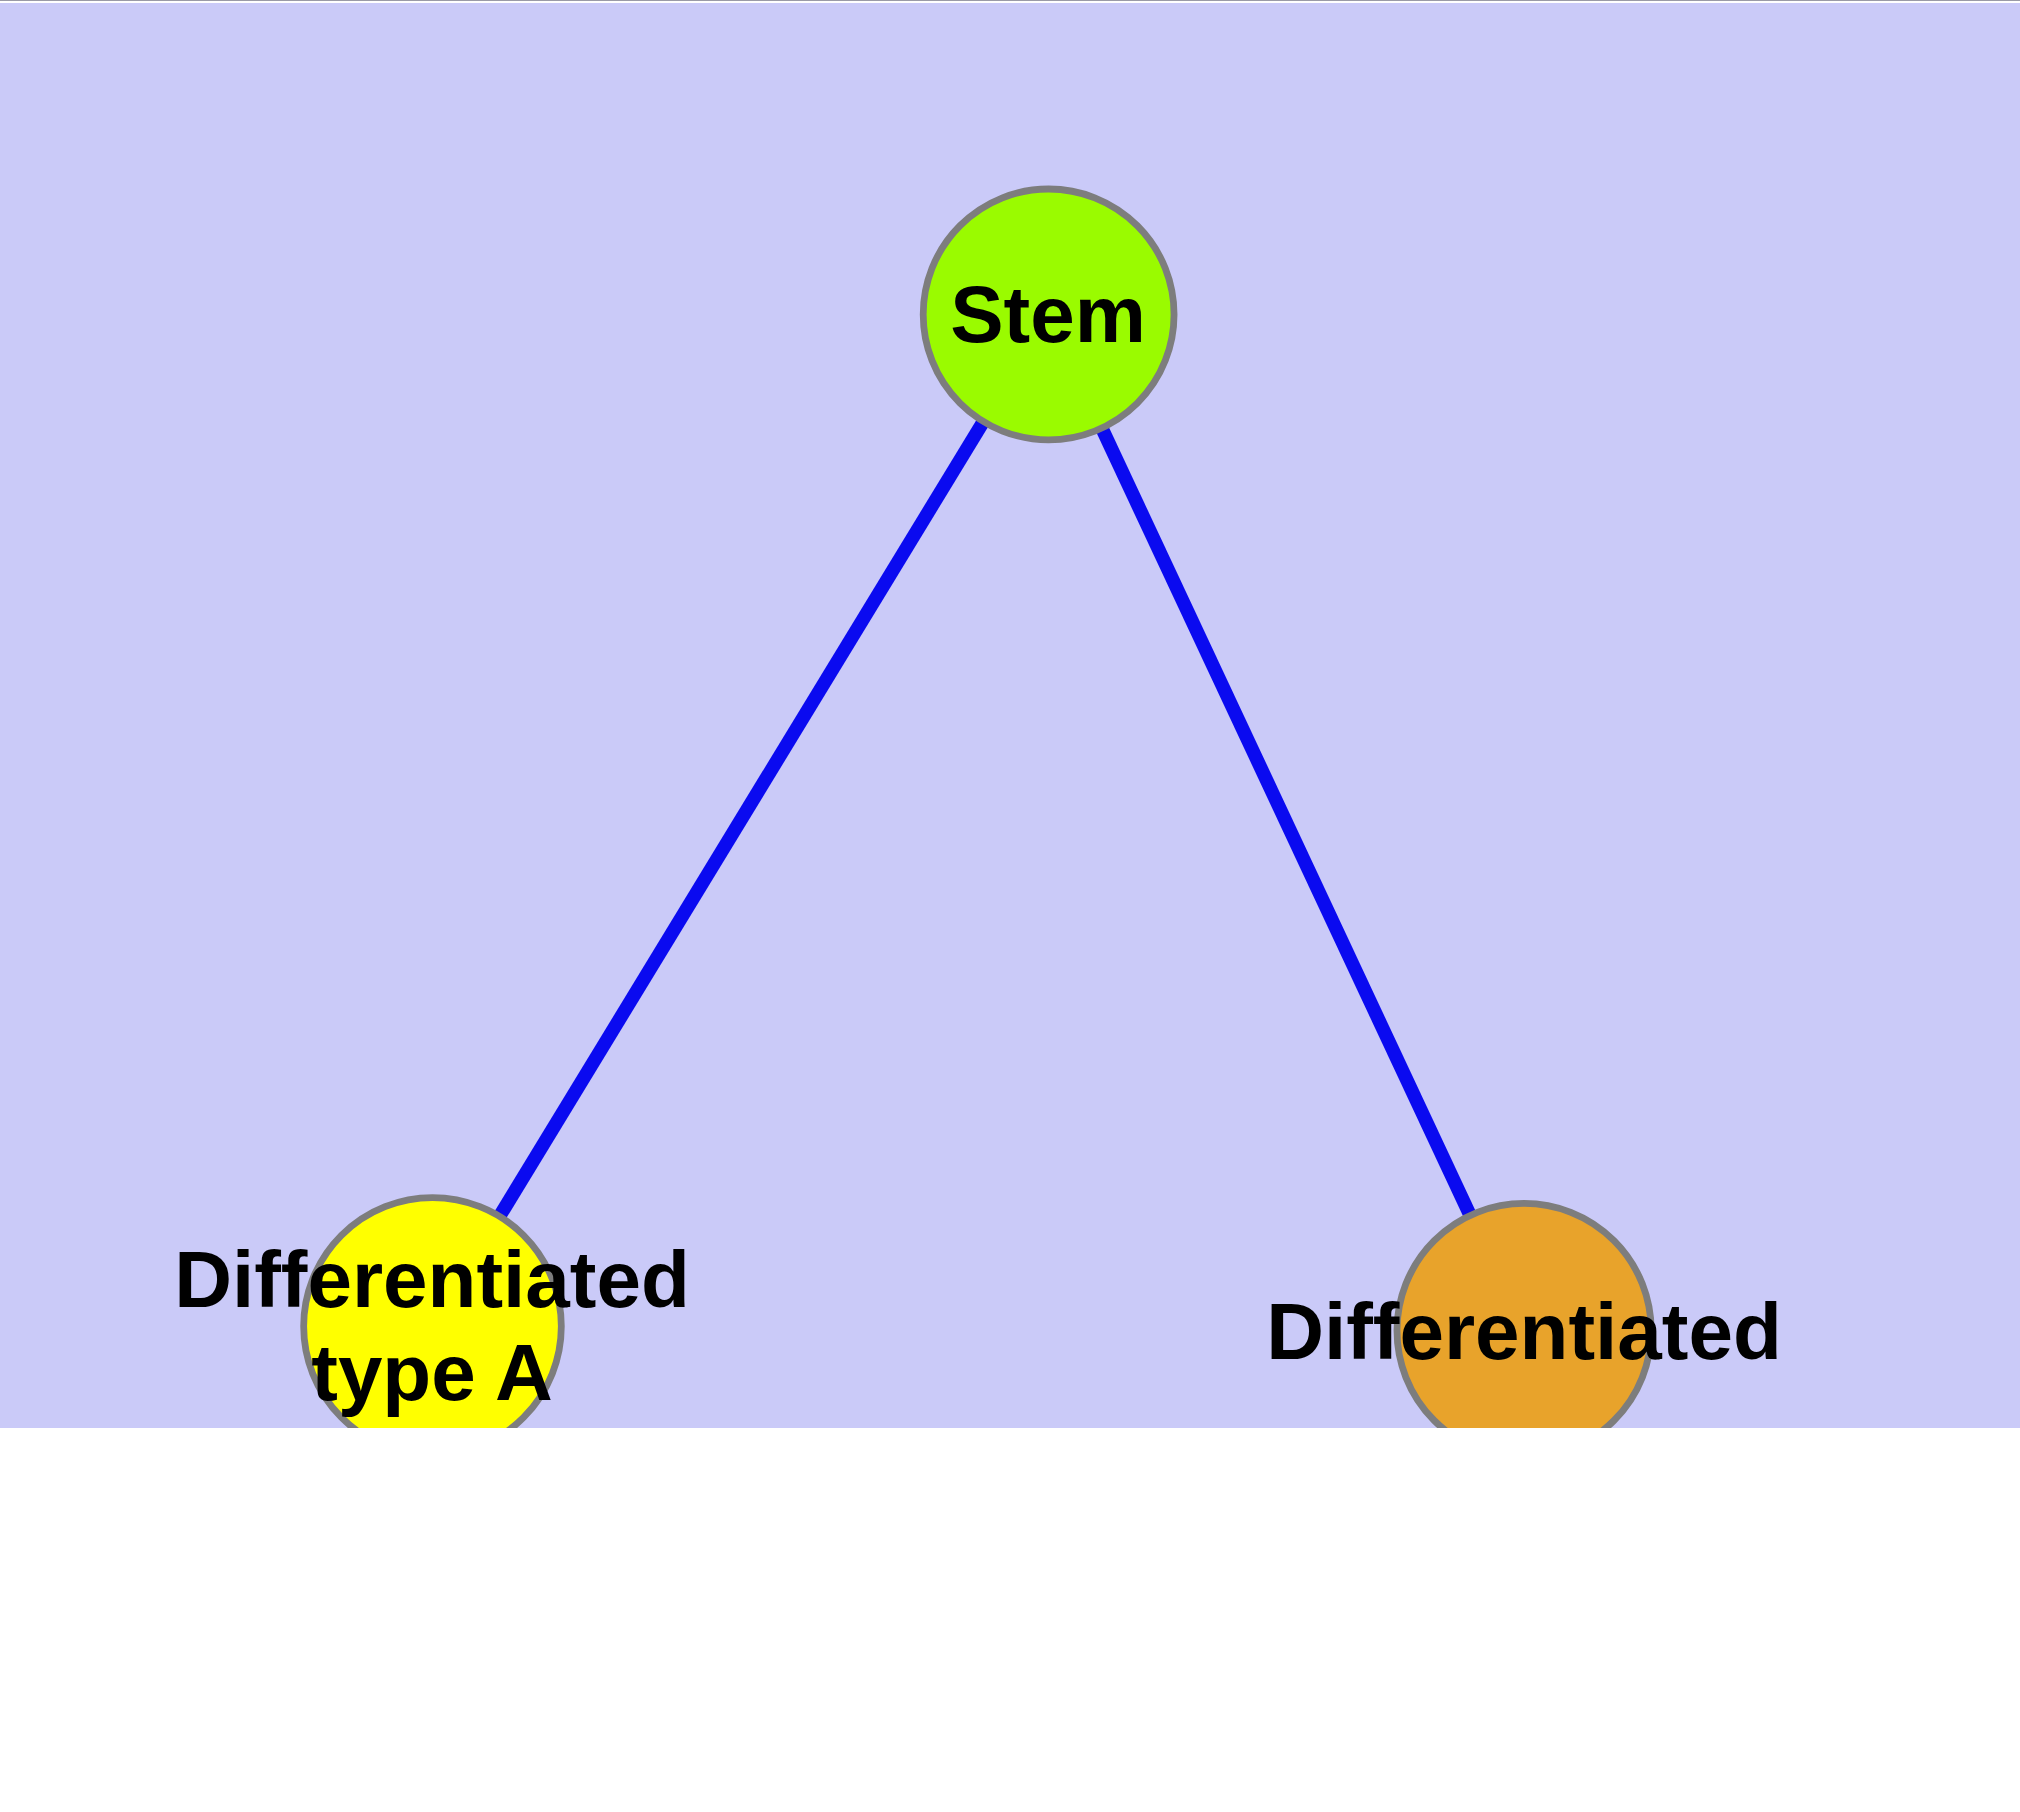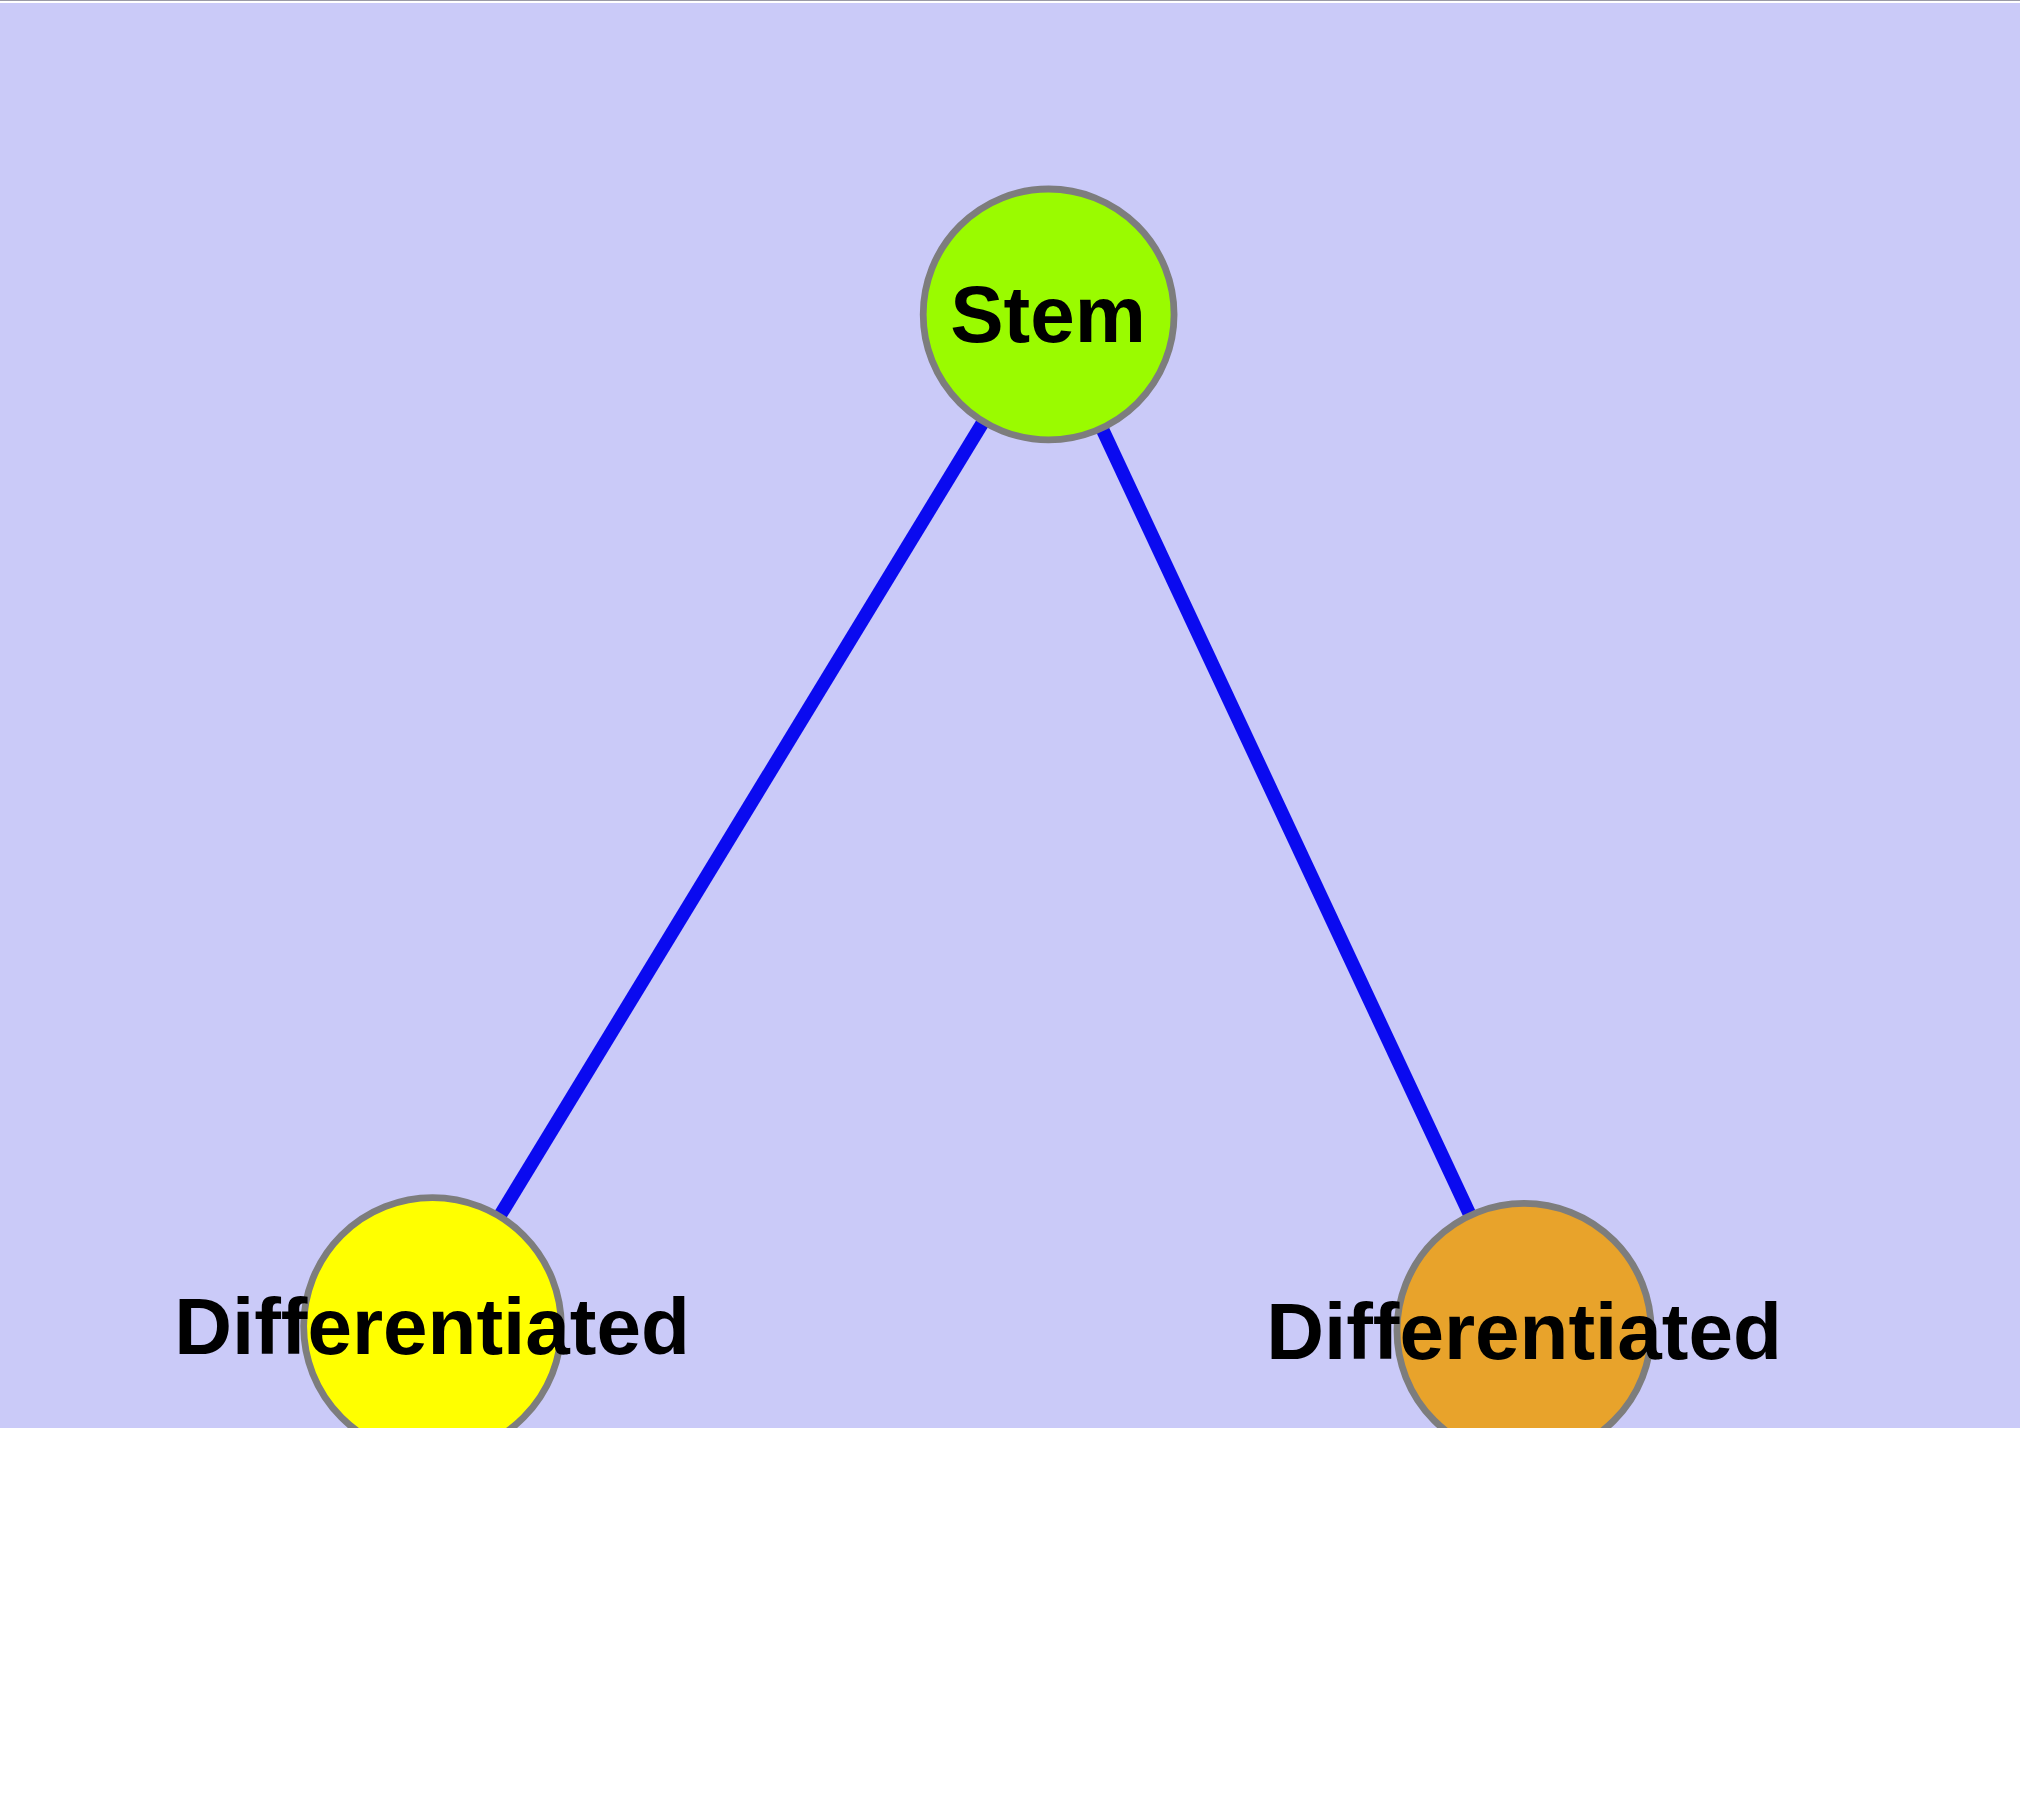--- a/index.html
+++ b/index.html
@@ -60,20 +60,21 @@
     <circle cx="510" cy="1565" r="152" fill="#FFFF00" stroke="#7D7D7D" stroke-width="8"></circle>
     <circle cx="1798" cy="1570" r="150" fill="#E8A32B" stroke="#7D7D7D" stroke-width="8"></circle>
   </svg>
 
   <div class="node-label" style="left: 1048px; top: 314px; color: rgb(0, 0, 0);">
     <span class="label-line">Stem</span>
   </div>
 
   <div class="node-label" style="left: 432px; top: 1326px; color: rgb(0, 0, 0);">
     <span class="label-line">Differentiated</span>
+    <span class="label-line">type A</span>
   </div>
 
   <div class="node-label" style="left: 1524px; top: 1331px; color: rgb(0, 0, 0);">
     <span class="label-line">Differentiated</span>
   </div>
 
 </div>
 
 
 </body></html>

